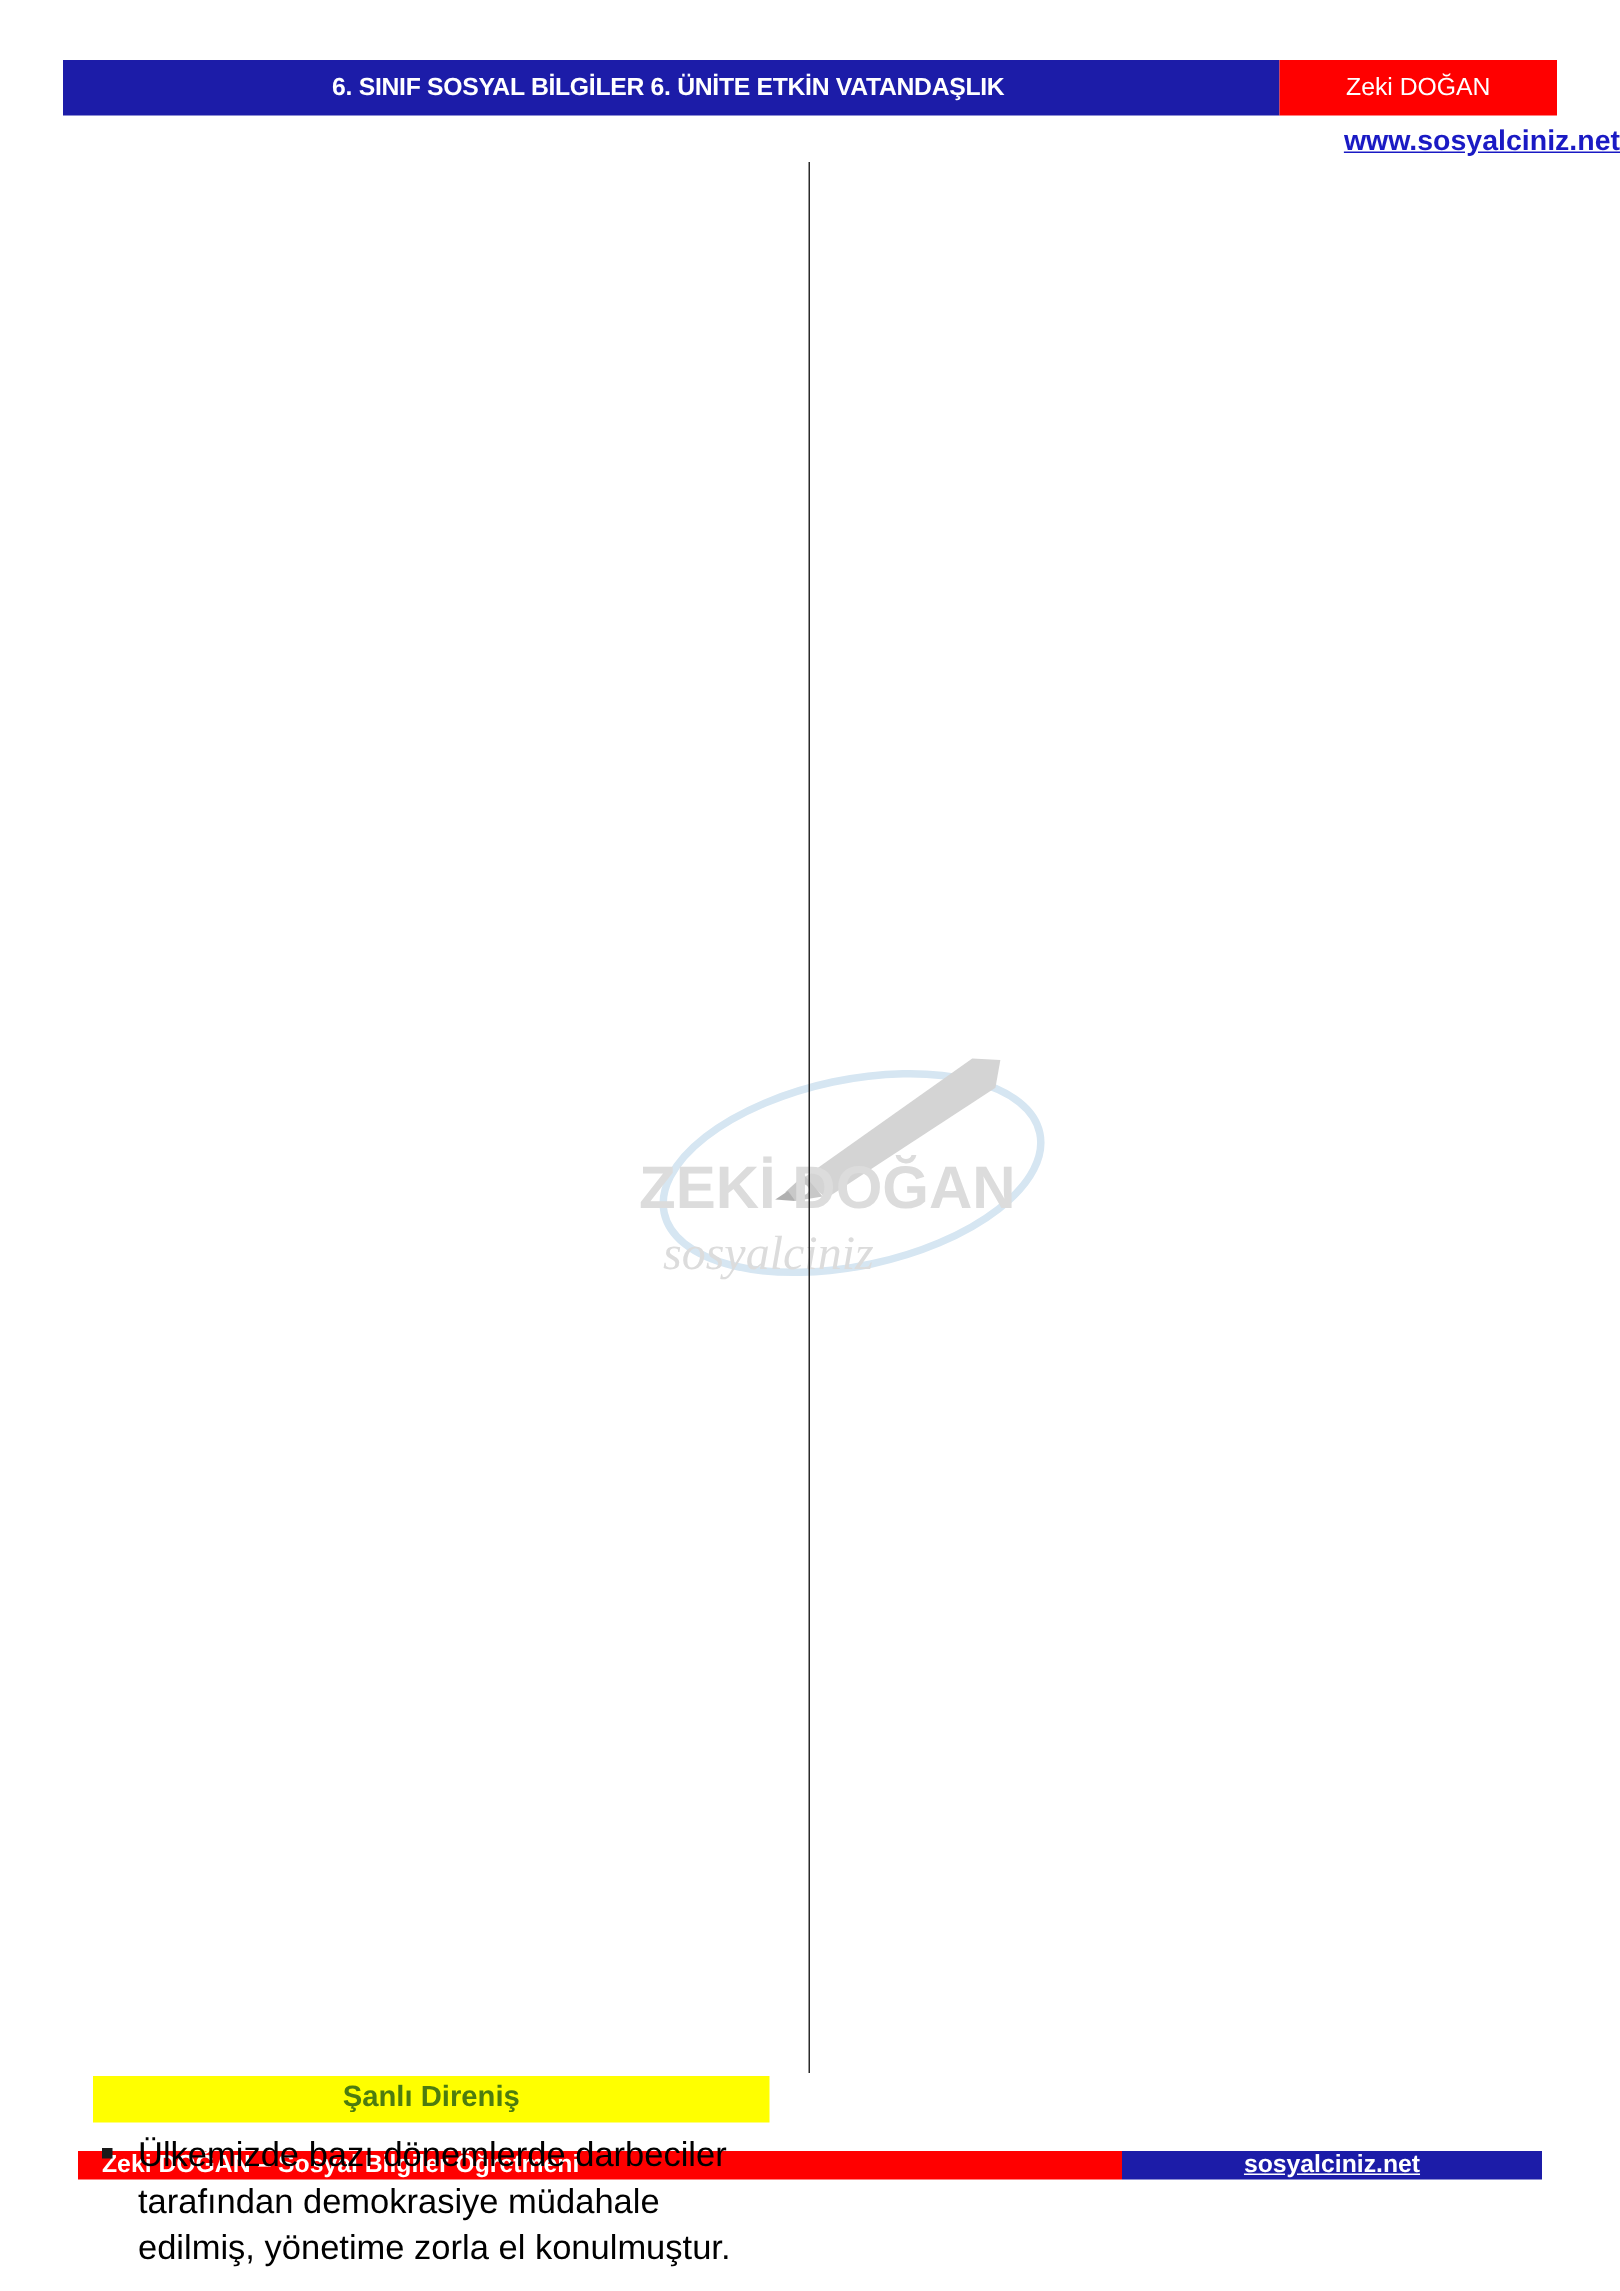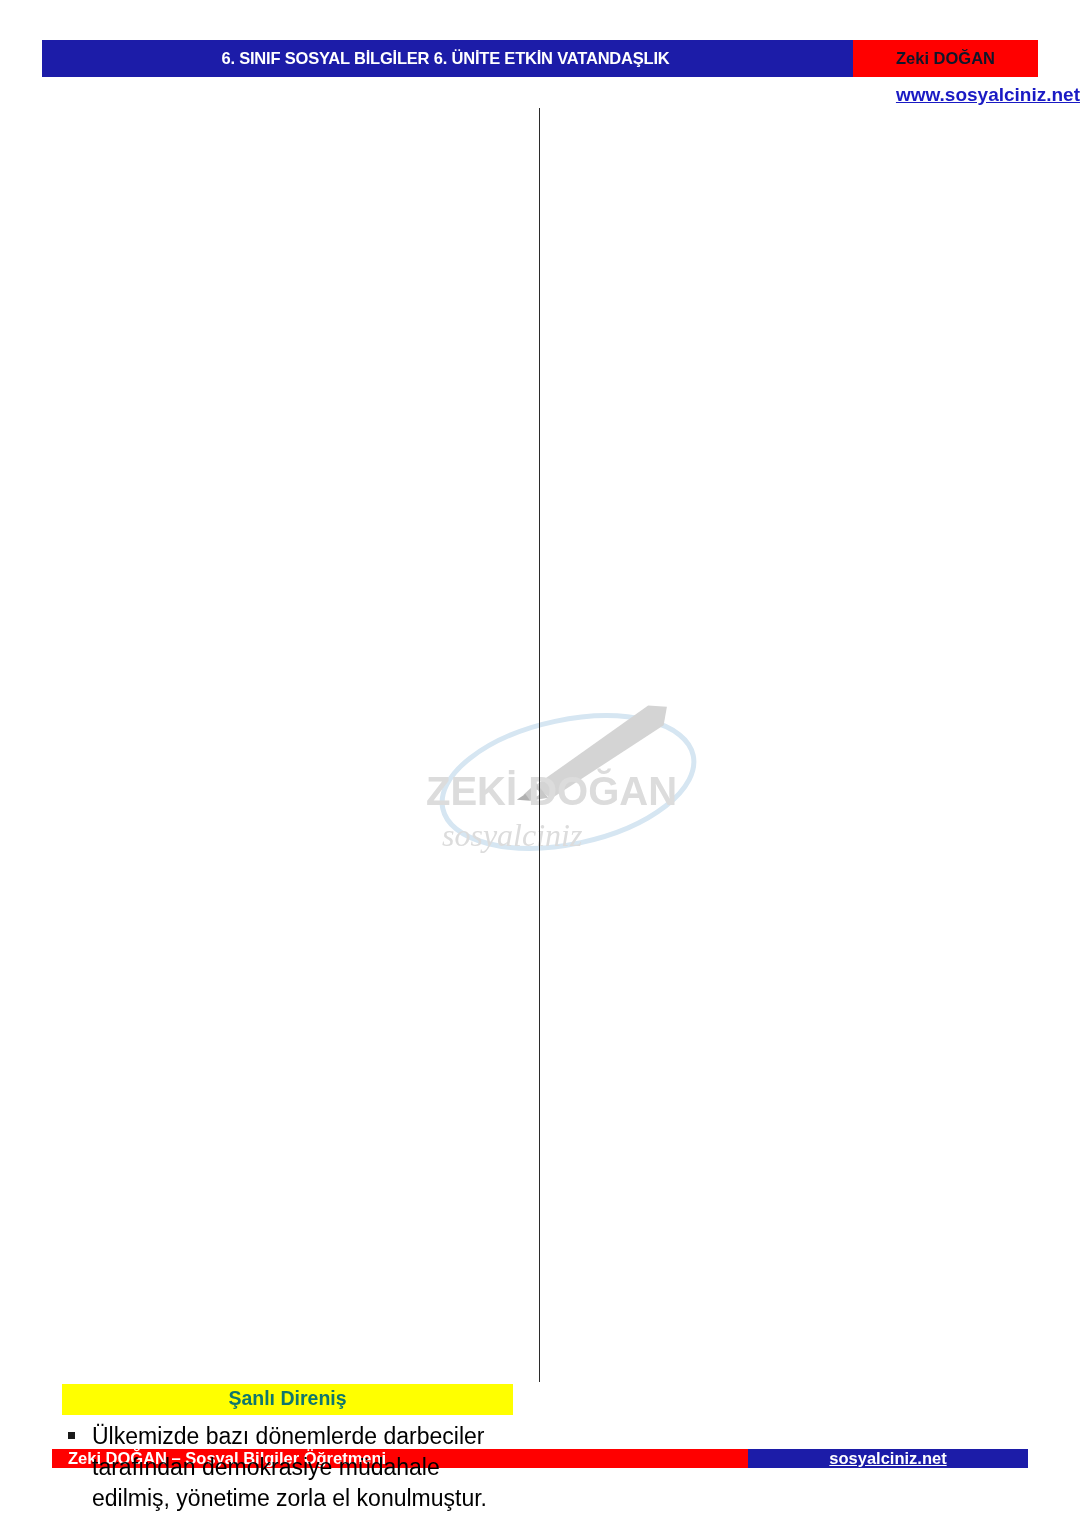--- a/index.html
+++ b/index.html
@@ -41,22 +41,22 @@
     letter-spacing: -0.2px;
     display: flex;
     align-items: center;
     justify-content: center;
     padding-right: 4px;
     box-sizing: border-box;
   }
   .header-author {
     flex: 0 0 185px;
     background: #FF0000;
-    color: #0f172a;
-    font-weight: bold;
+    color: #ffffff;
+    font-weight: normal;
     font-size: 16.5px;
     display: flex;
     align-items: center;
     justify-content: center;
     box-sizing: border-box;
   }
   .site-link {
     position: absolute;
     left: 0;
     top: 84px;
@@ -90,21 +90,21 @@
     font-weight: bold;
     text-align: center;
     font-size: 19.5px;
     padding: 3px 4px 4px;
     box-sizing: border-box;
     line-height: 1.22;
   }
   .hl-left {
     width: 451px;
     margin-left: 22px;
-    color: #0f766e;
+    color: #4d7c0f;
   }
 
   ul.blist {
     list-style: none;
     margin: 0;
     padding: 0;
   }
   ul.blist > li {
     position: relative;
     padding-left: 52px;
@@ -140,21 +140,21 @@
   .col-left, .col-right { position: absolute; z-index: 2; }
 
   
   .footer-bar {
     position: absolute;
     left: 52px;
     top: 1434px;
     width: 976px;
     height: 34px;
     display: flex;
-    align-items: flex-end;
+    align-items: flex-start;
   }
   .footer-left {
     flex: 1 1 auto;
     background: #FF0000;
     color: #ffffff;
     font-weight: bold;
     font-size: 16.5px;
     display: flex;
     align-items: center;
     padding-left: 16px;

